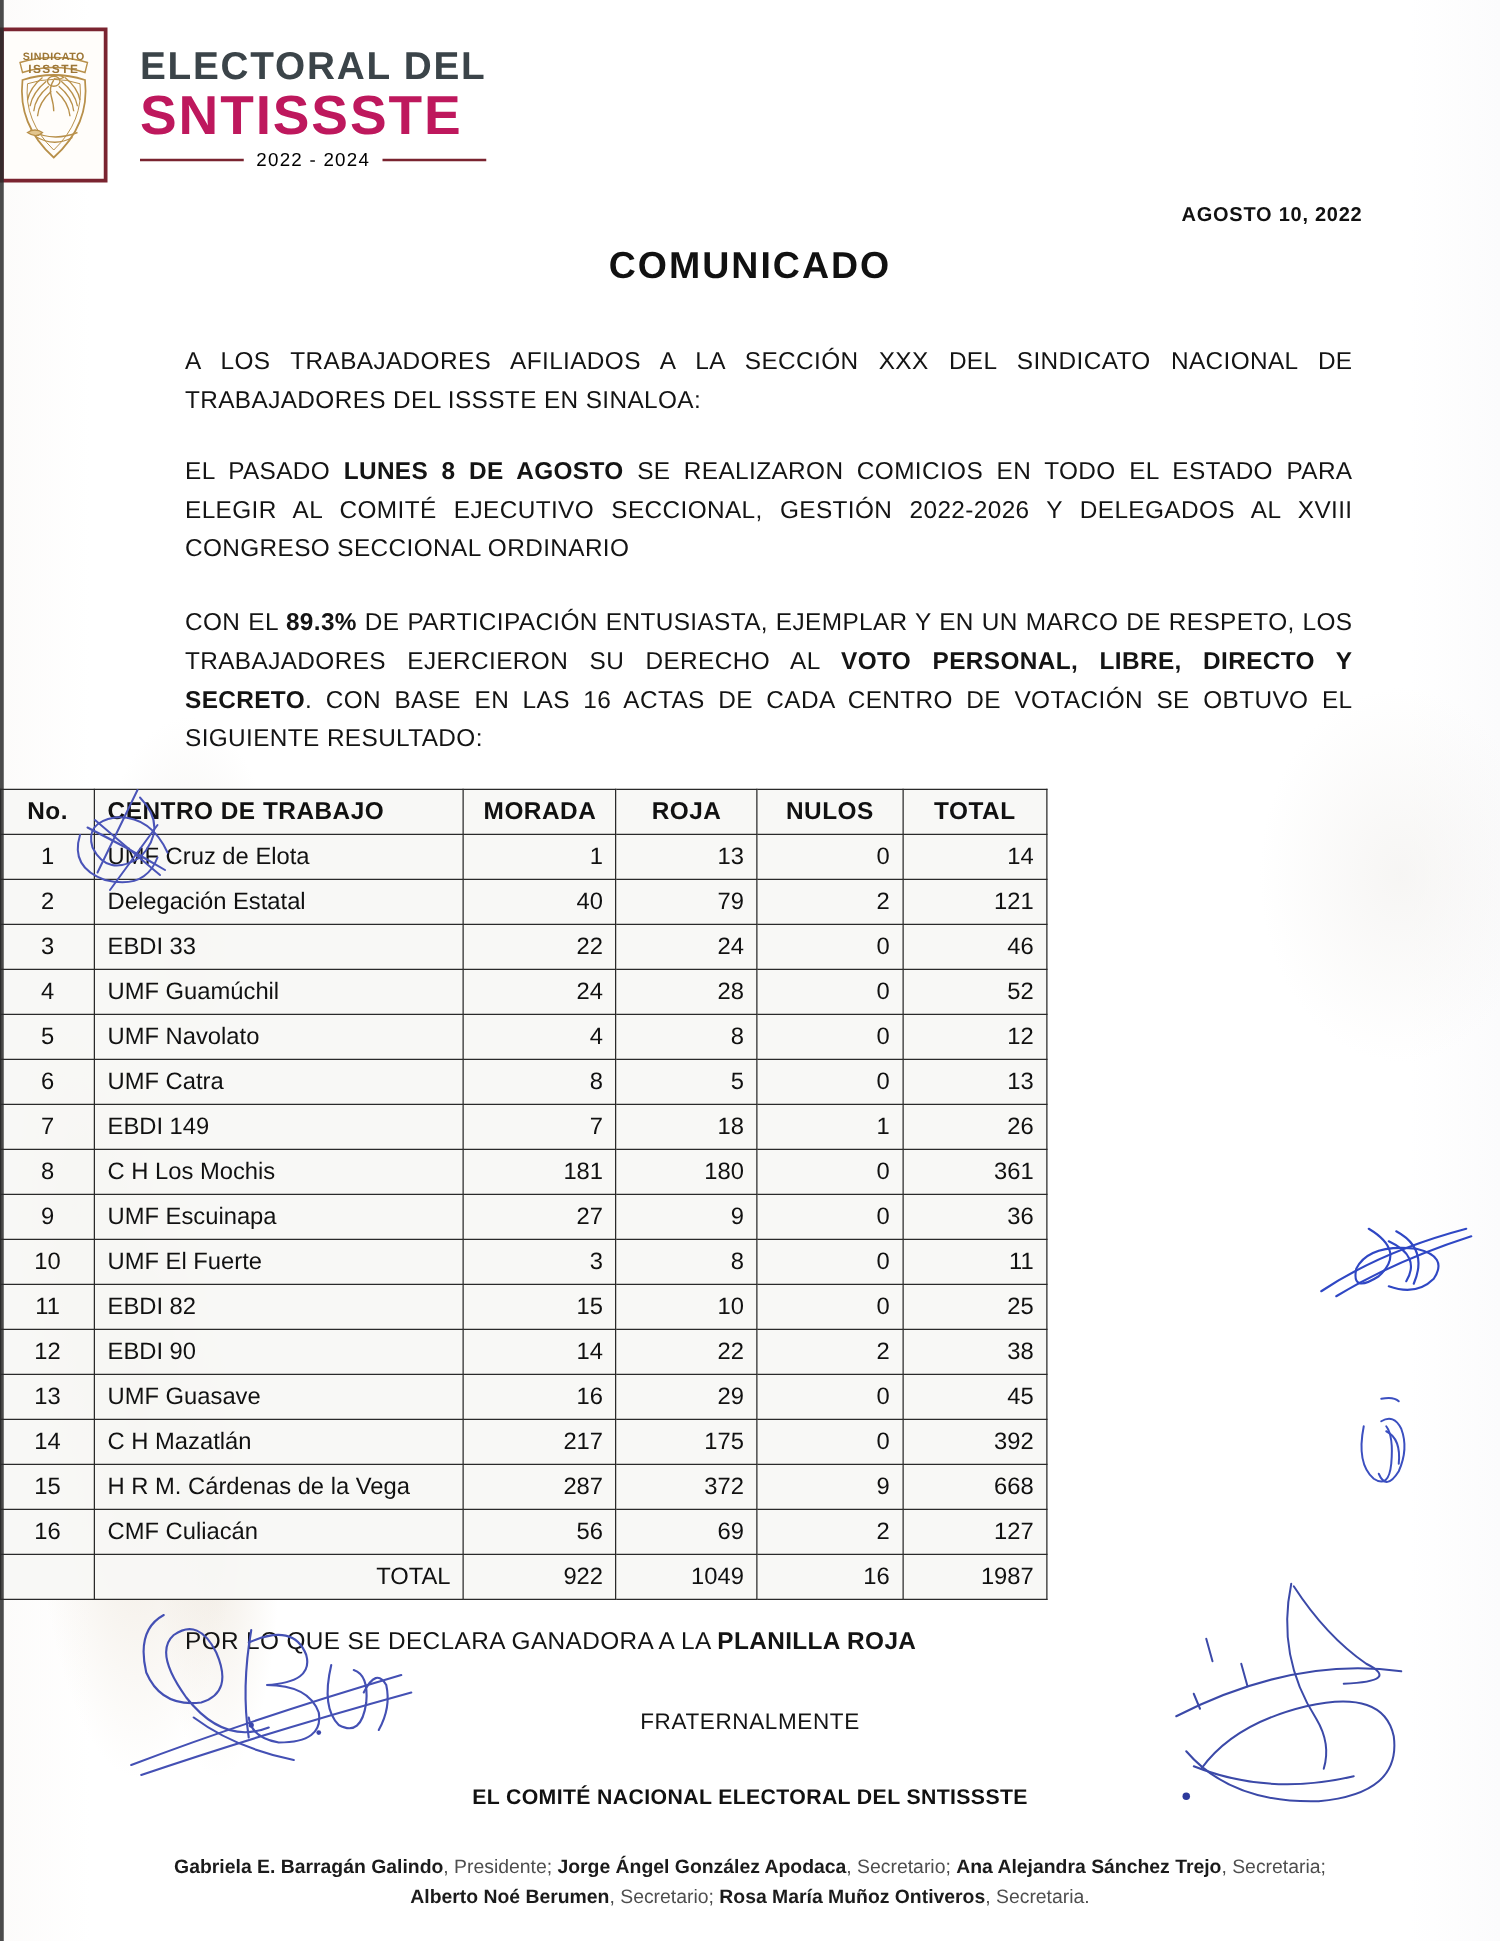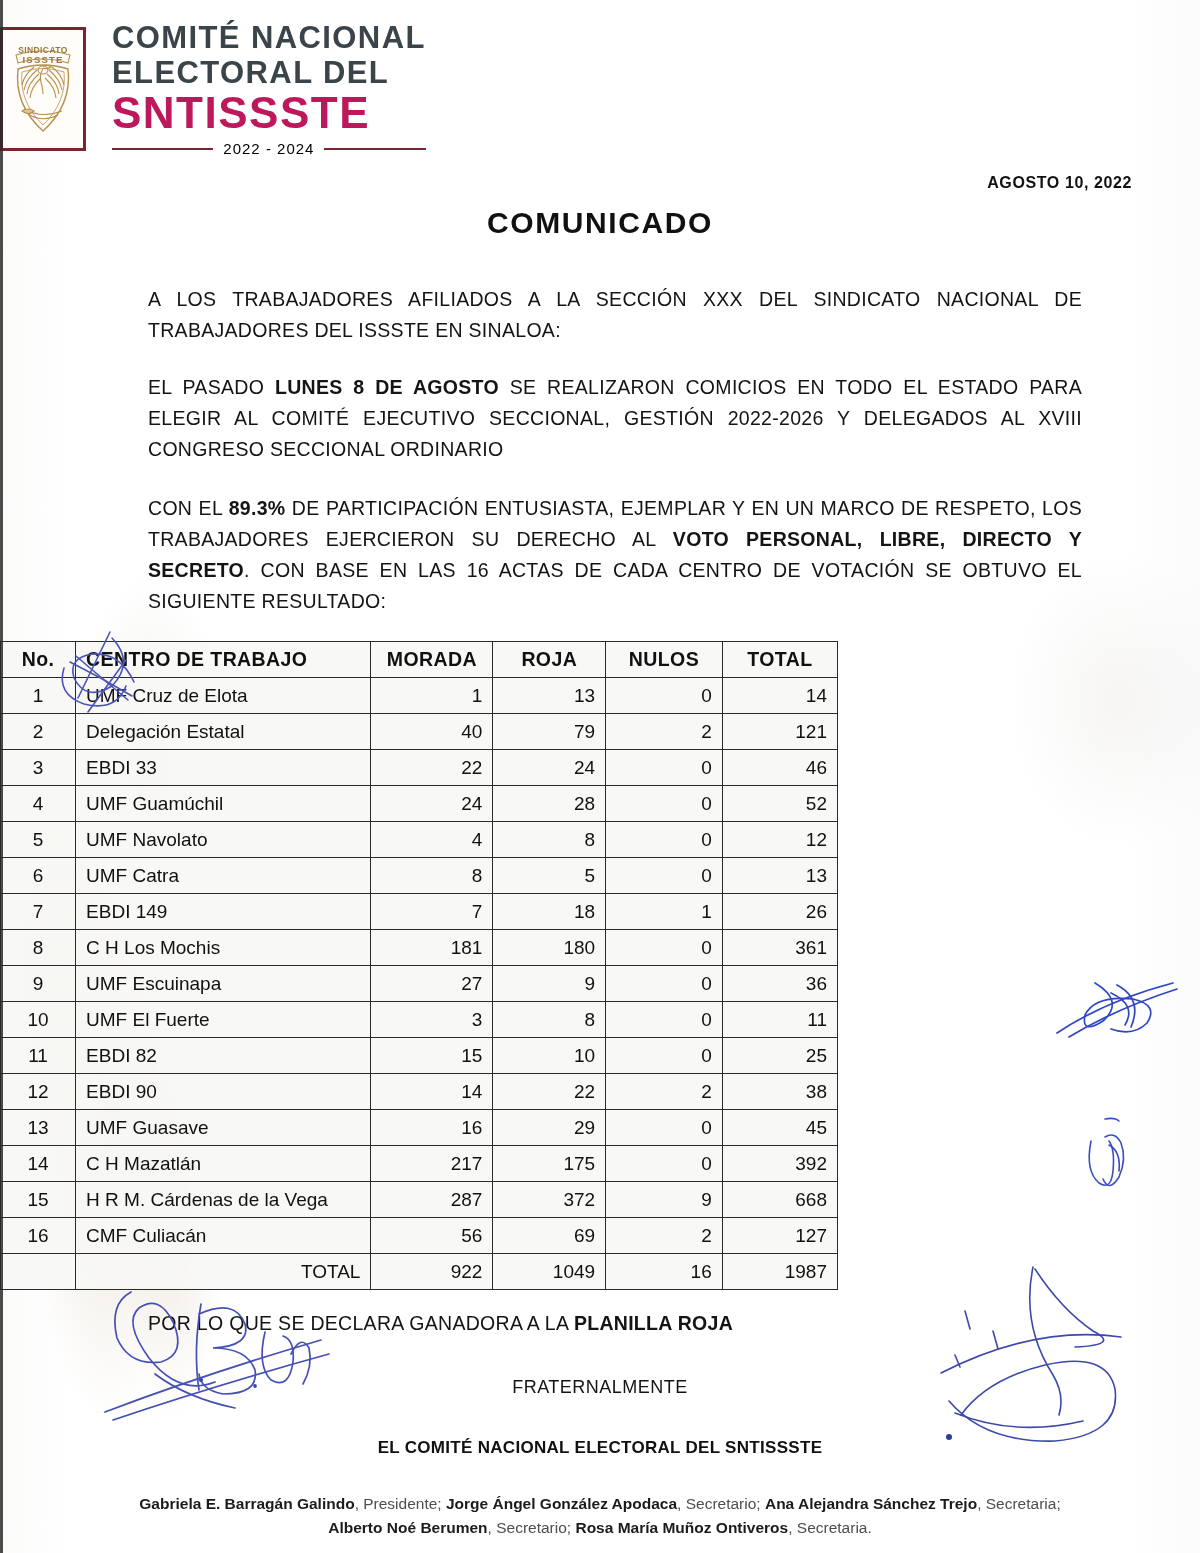--- a/index.html
+++ b/index.html
@@ -44,21 +44,21 @@
   .brand .l3{
     font-size:44px;font-weight:bold;letter-spacing:1.5px;color:#be185d;margin-top:3px;
   }
   .brand .yr{
     display:flex;align-items:center;gap:10px;margin-top:6px;
   }
   .brand .yr .rule{height:2px;background:#7a2430;flex:1;}
   .brand .yr .yrtxt{font-size:15px;color:#000000;letter-spacing:1px;}
 
   .date{
-    text-align:right;padding-right:68px;margin-top:18px;
+    text-align:right;padding-right:110px;margin-top:18px;
     font-size:16px;font-weight:bold;letter-spacing:.6px;color:#111;margin-left:20px;
   }
   .title{
     text-align:center;font-size:30px;font-weight:bold;letter-spacing:1.6px;
     color:#111;margin-top:14px;
   }
 
   
   .para{
     margin:0 118px 0 148px;
@@ -133,21 +133,20 @@
           <ellipse cx="33" cy="31" rx="5" ry="4"></ellipse>
           <path d="M33 27 q5 -2 8 1 q-4 2 -8 1"></path>
           <path d="M14 70 q18 10 38 2 M18 75 q15 9 30 1"></path>
           <path d="M12 72 q6 -4 12 0 q-5 5 -12 0 Z" fill="#e3c68f"></path>
         </g>
         <text x="33" y="14" font-size="8.5" font-family="'Liberation Sans',sans-serif" font-weight="bold" fill="#9c7636" text-anchor="middle" letter-spacing="0.4">SINDICATO</text>
         <text x="33" y="24" font-size="9.5" font-family="'Liberation Sans',sans-serif" font-weight="bold" fill="#9c7636" text-anchor="middle" letter-spacing="1.2">ISSSTE</text>
       </svg>
     </div>
     <div class="brand">
-      <div class="l1">COMITÉ NACIONAL</div>
       <div class="l2">ELECTORAL DEL</div>
       <div class="l3">SNTISSSTE</div>
       <div class="yr">
         <span class="rule"></span>
         <span class="yrtxt">2022 - 2024</span>
         <span class="rule"></span>
       </div>
     </div>
   </div>
 

